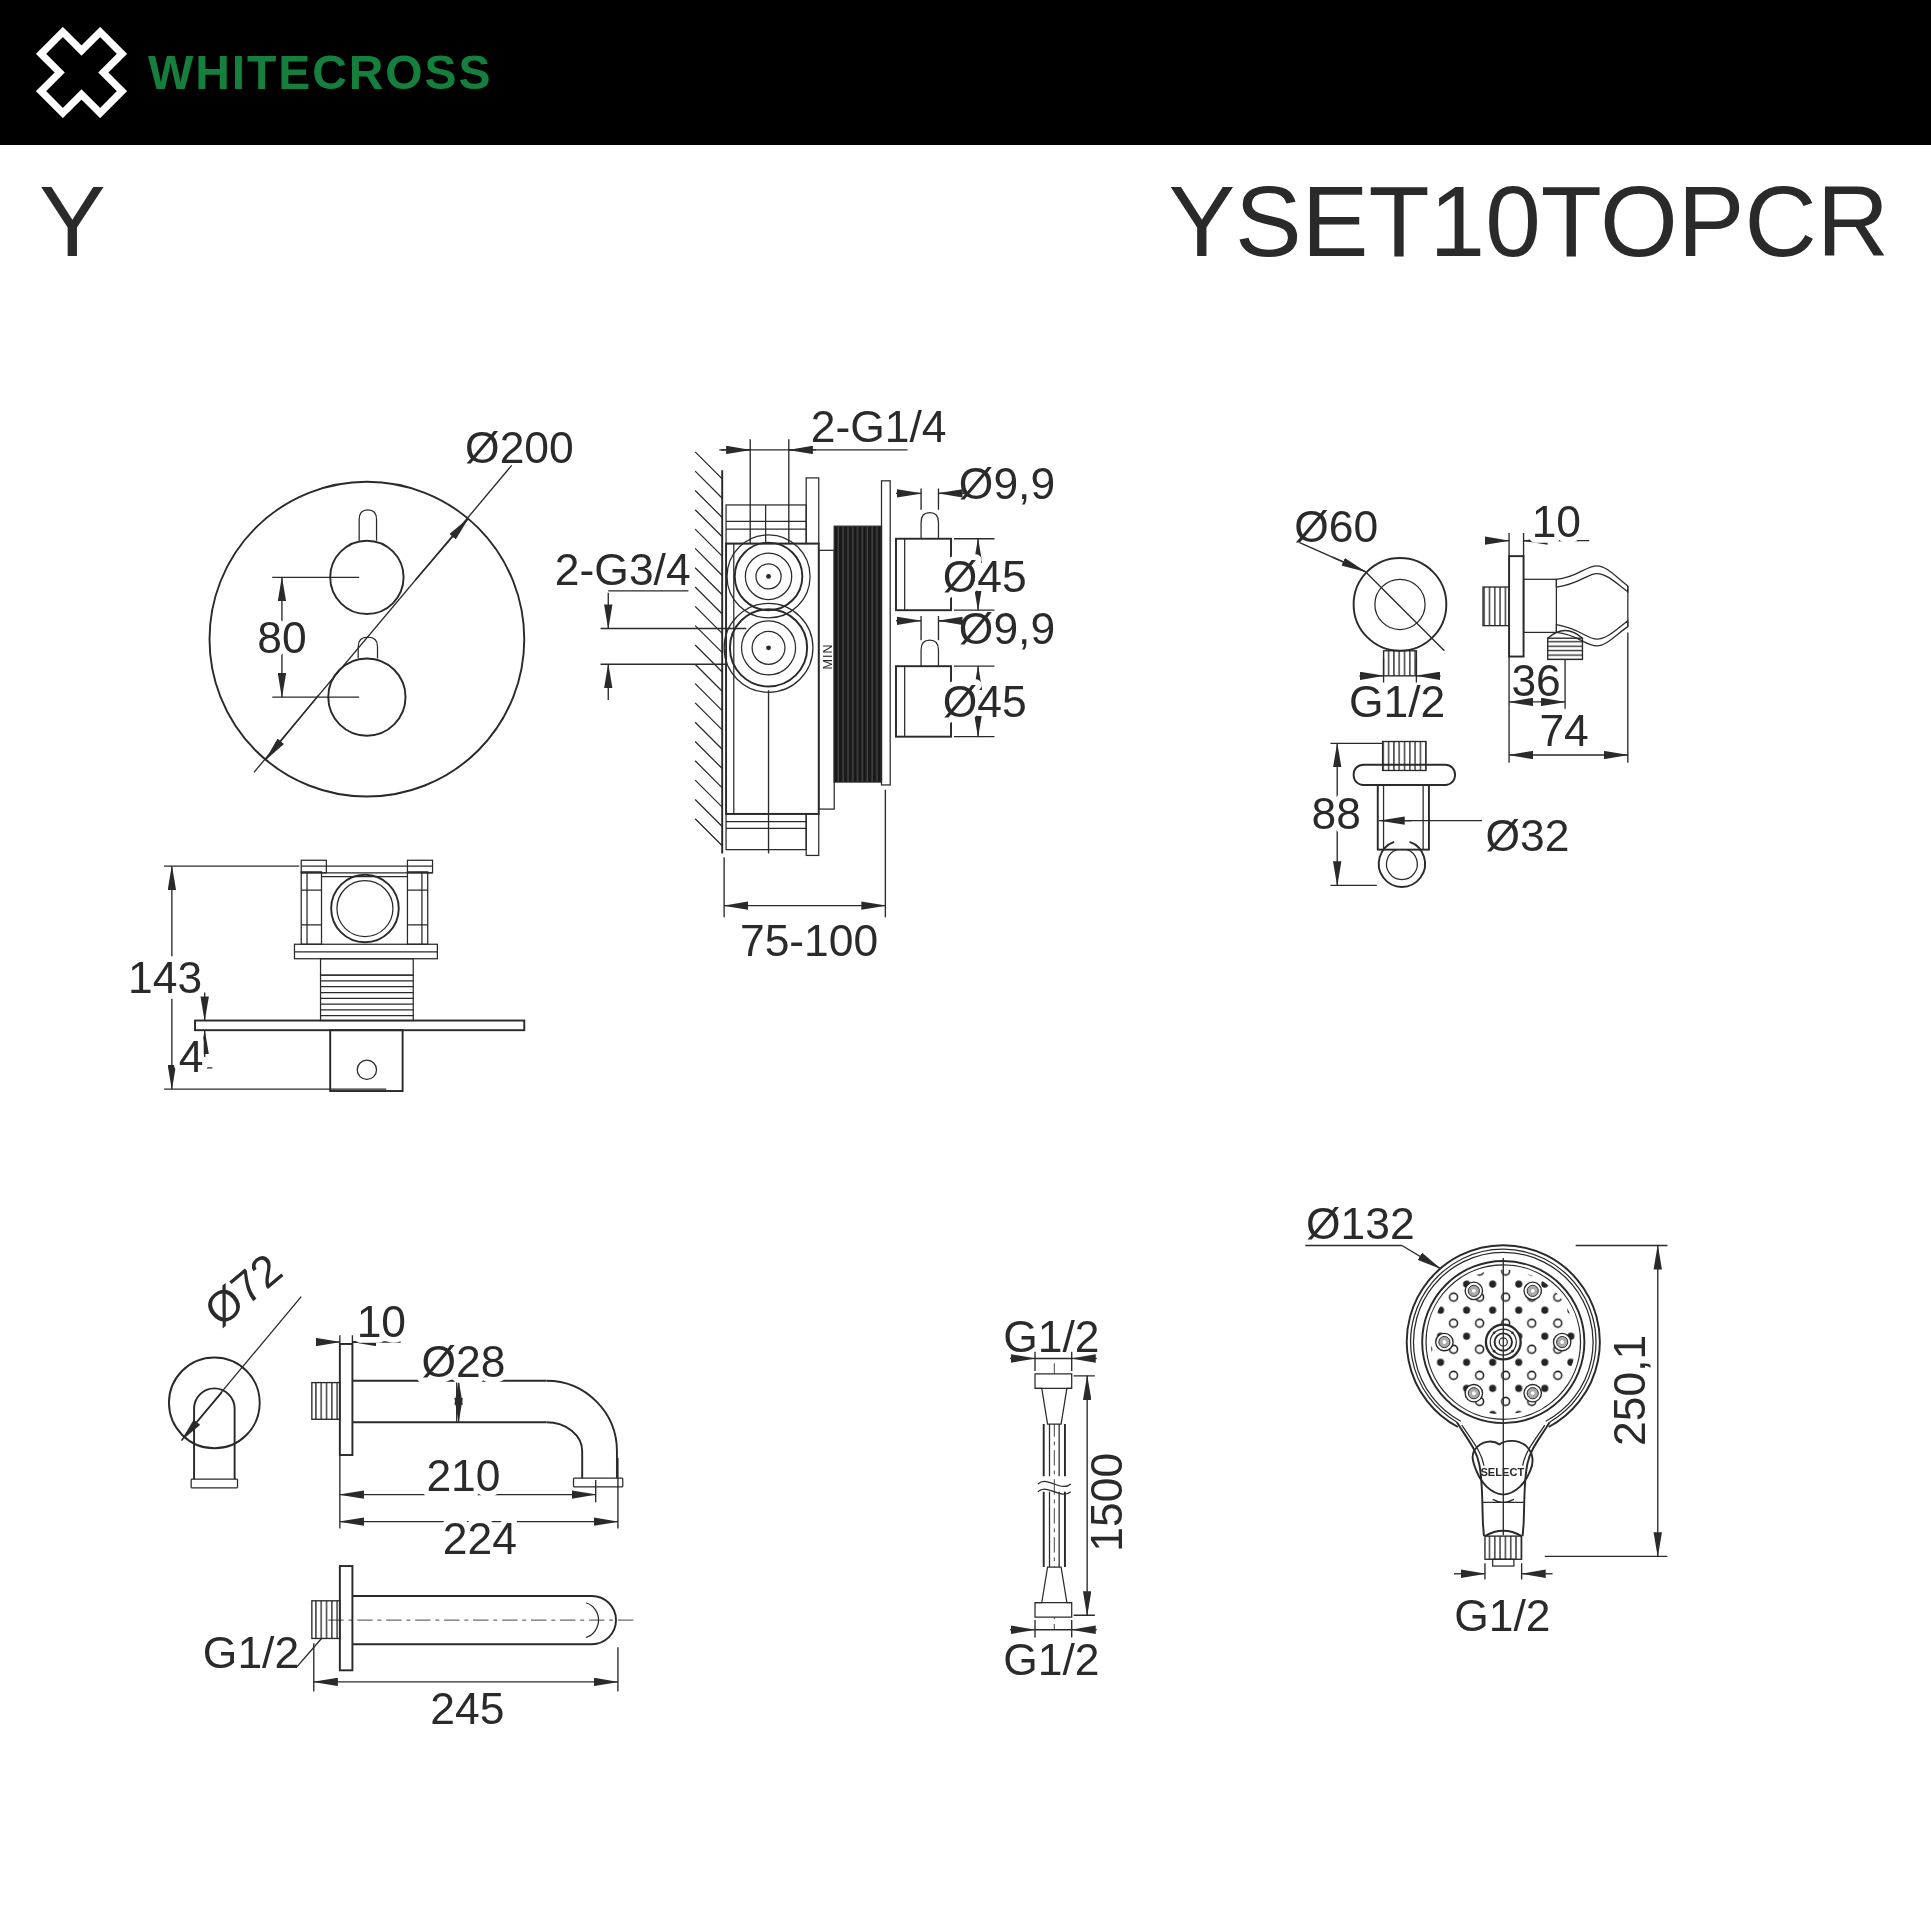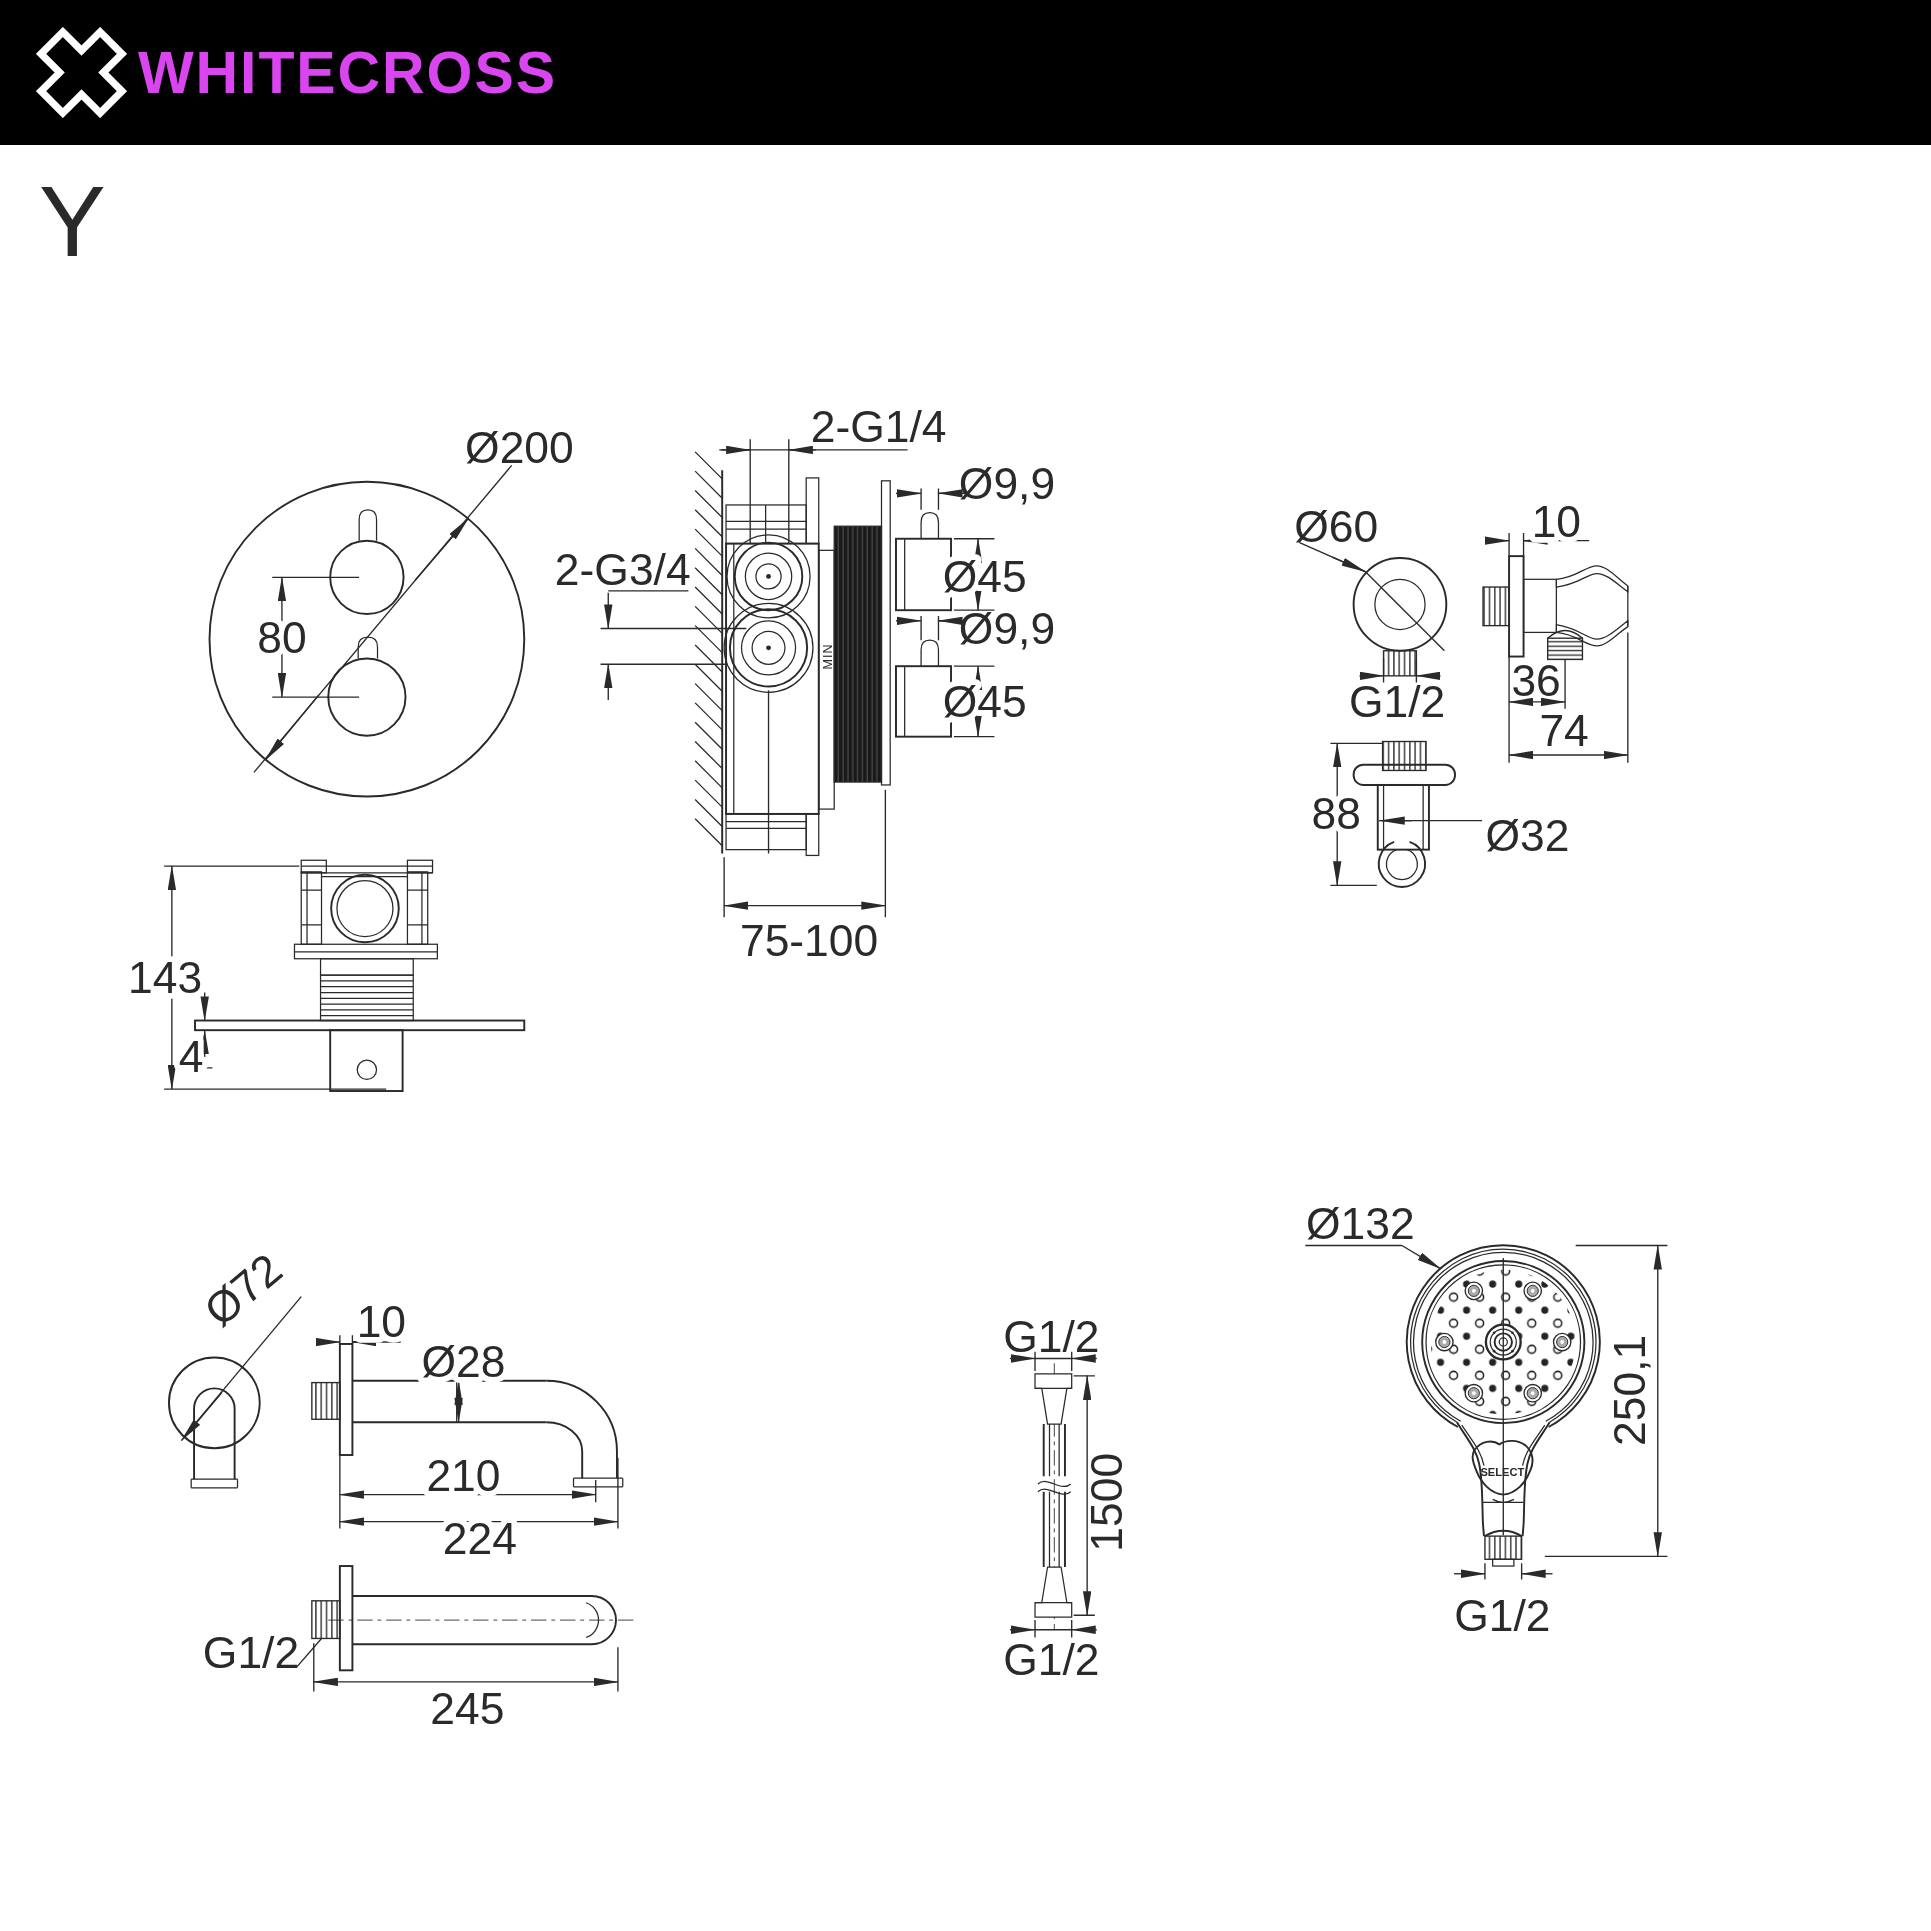--- a/index.html
+++ b/index.html
@@ -1,21 +1,21 @@
 <!DOCTYPE html>
 <html><head>
 <meta charset="utf-8">
 <style>
   html,body { margin:0; padding:0; background:#fff; }
   .page { position:relative; width:1931px; height:1931px; background:#fff; overflow:hidden;
           font-family:"Liberation Sans", sans-serif; }
   .topbar { position:absolute; left:0; top:0; width:1931px; height:145px; background:#000;
             display:flex; align-items:center; }
   .logo { width:91px; height:91px; margin-left:36px; }
-  .brand { color:#d946ef; font-size:59px; font-weight:bold; letter-spacing:1.9px; margin-left:11px;
+  .brand { color:#15803d; font-size:48px; font-weight:bold; letter-spacing:1.9px; margin-left:21px;
            font-family:"Liberation Sans", sans-serif; }
   .series { position:absolute; left:39px; top:164px; font-size:100px; color:#2a2a2a; }
   .model  { position:absolute; right:42px; top:164px; font-size:100px; color:#2a2a2a; }
   .sheet { position:absolute; left:0; top:0; width:1931px; height:1931px; }
   .ln  { fill:none; stroke:#2a2a2a; stroke-width:2; }
   .ln1 { fill:none; stroke:#2a2a2a; stroke-width:1.3; }
   .dim { fill:none; stroke:#2a2a2a; stroke-width:1.4; }
   .cl  { fill:none; stroke:#2a2a2a; stroke-width:0.9; stroke-dasharray:16 5 4 5; }
   .thr  { fill:url(#vthread); stroke:#2a2a2a; stroke-width:1.4; }
   .thrh { fill:url(#hthread); stroke:#2a2a2a; stroke-width:1.4; }
@@ -33,20 +33,21 @@
 <div class="page">
 
   <div class="topbar">
     <svg class="logo" viewBox="0 0 100 100">
       <polygon points="70.5,5.5 94.5,29.5 74,50 94.5,70.5 70.5,94.5 50,74 29.5,94.5 5.5,70.5 26,50 5.5,29.5 29.5,5.5 50,26" fill="none" stroke="#fff" stroke-width="8" stroke-linejoin="miter"></polygon>
     </svg>
     <span class="brand">WHITECROSS</span>
   </div>
 
   <div class="series">Y</div>
+  <div class="model">YSET10TOPCR</div>
 
   <svg class="sheet" viewBox="0 0 2000 2000">
     <defs>
       <marker id="ah" viewBox="0 0 12 4" refX="11.5" refY="2" markerWidth="26" markerHeight="9" markerUnits="userSpaceOnUse" orient="auto-start-reverse">
         <path d="M0,0 L12,2 L0,4 Z" fill="#2a2a2a"></path>
       </marker>
       <pattern id="vthread" width="5.5" height="40" patternUnits="userSpaceOnUse">
         <path d="M2.7,0 V40" stroke="#2a2a2a" stroke-width="1.4"></path>
       </pattern>
       <pattern id="hthread" width="40" height="4.6" patternUnits="userSpaceOnUse">

